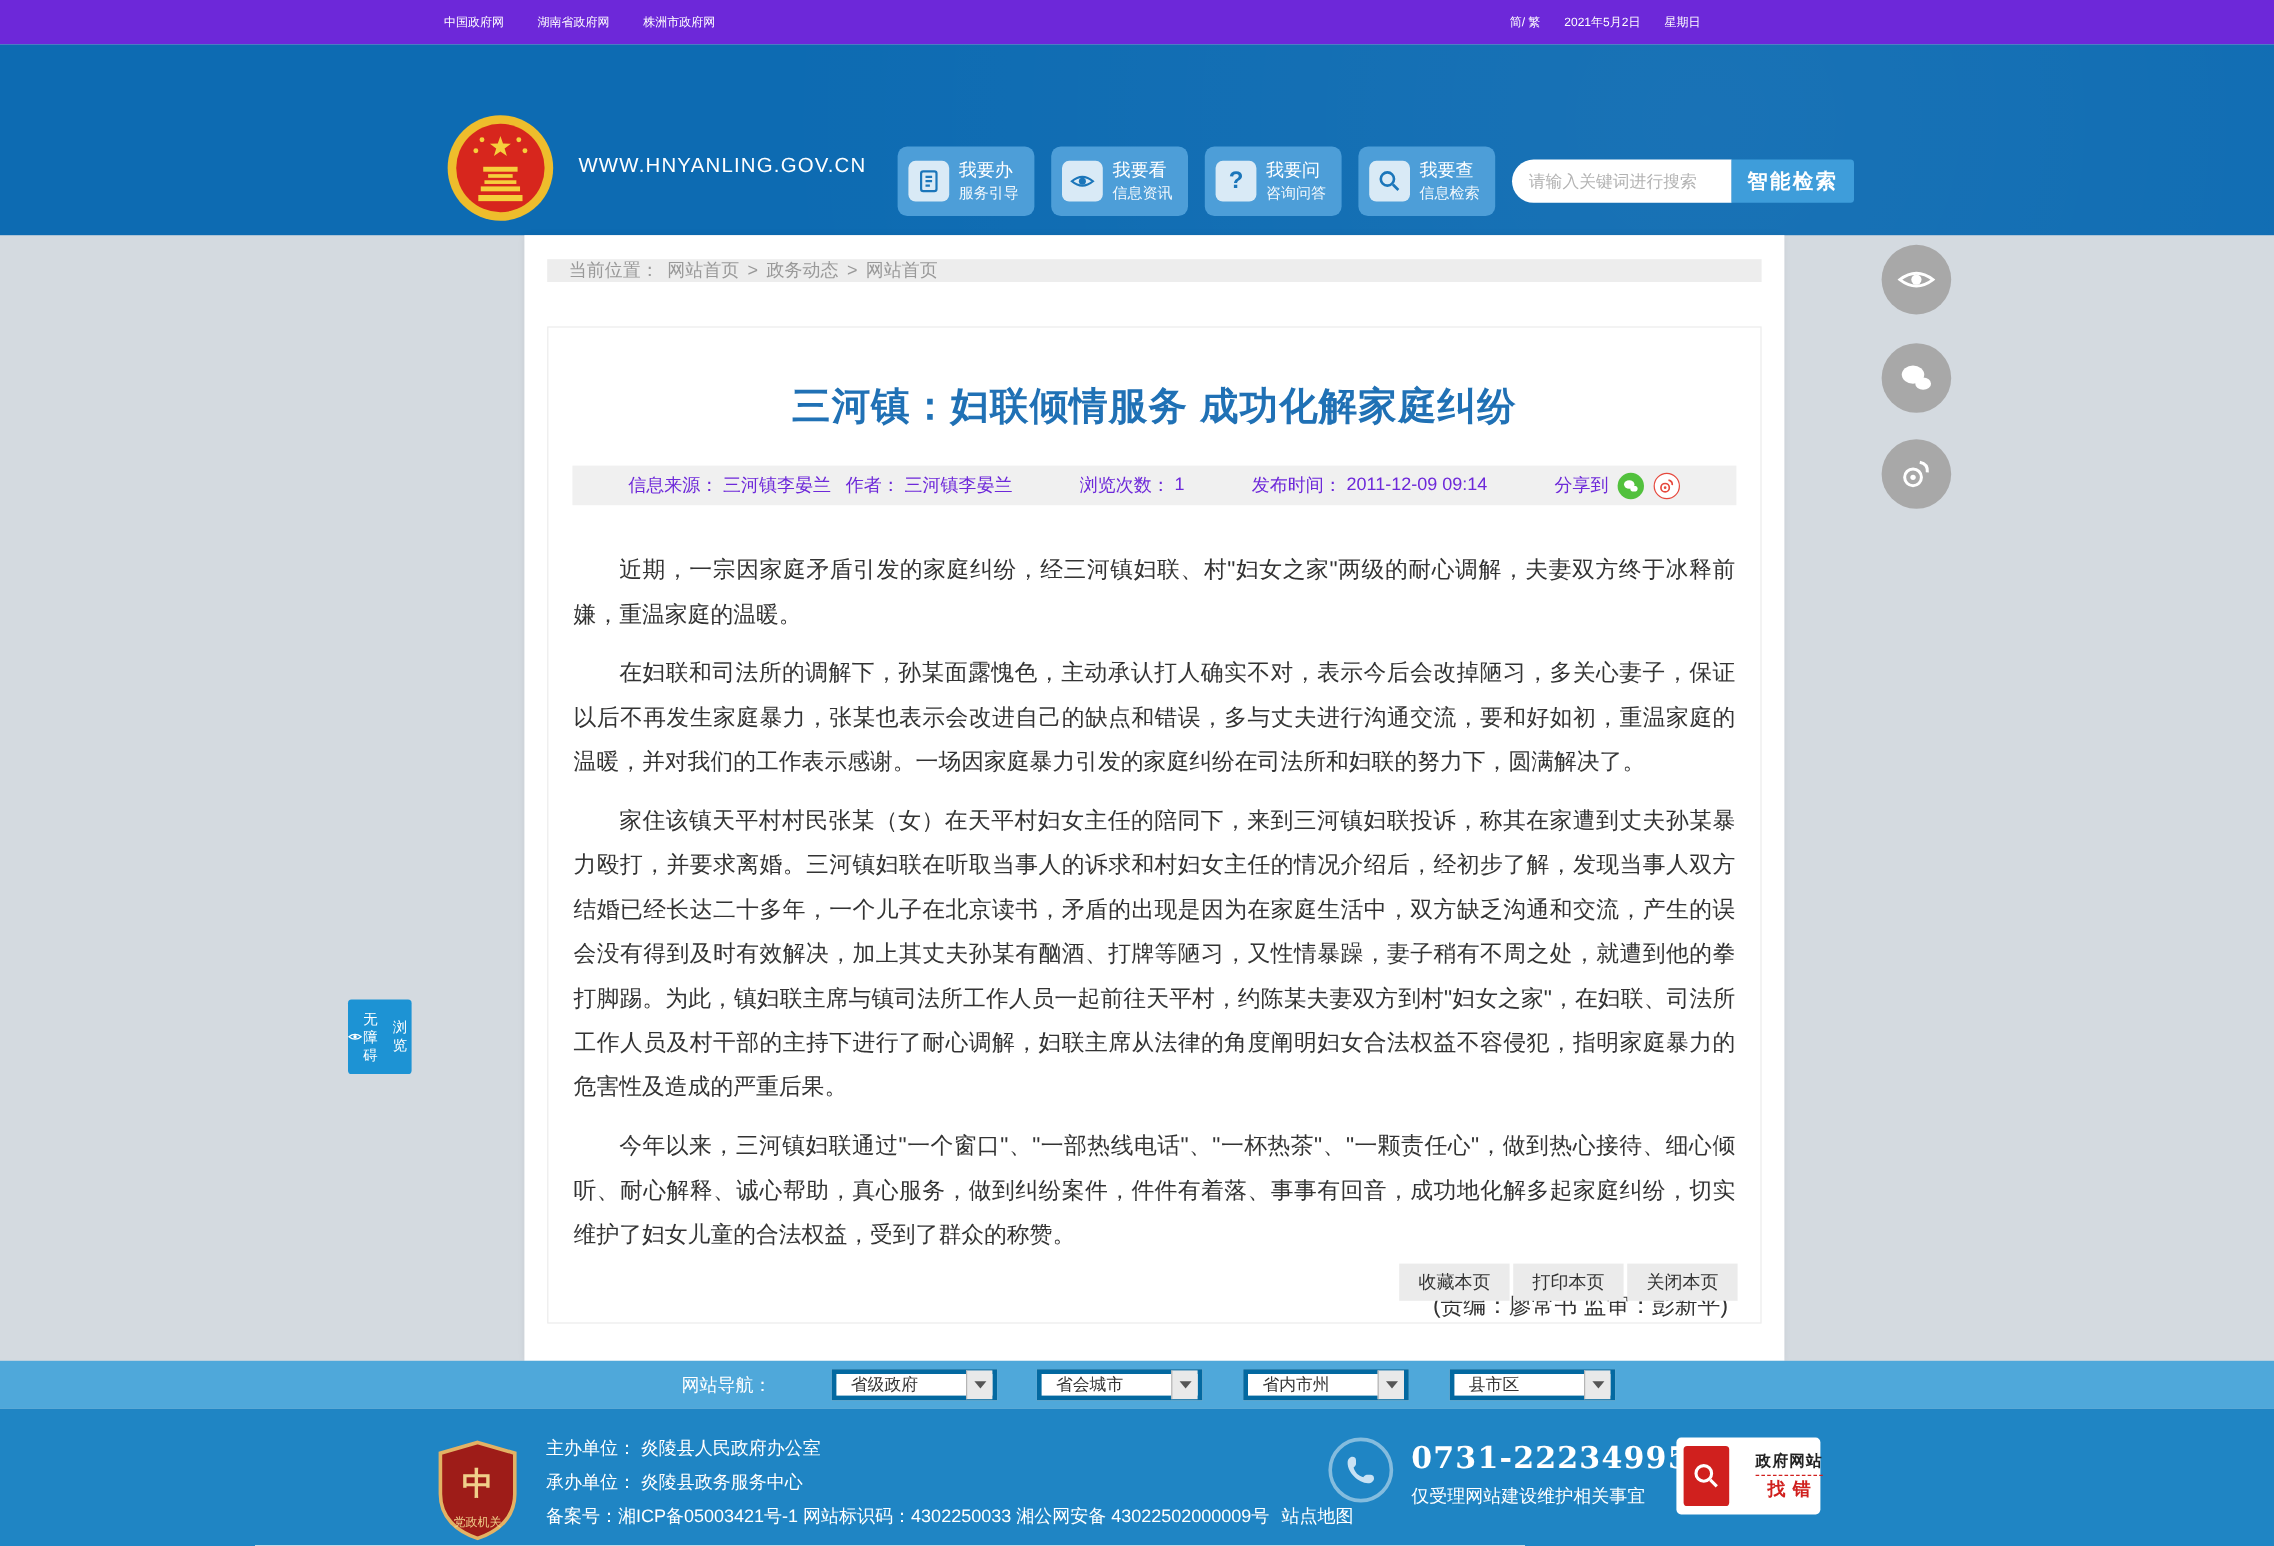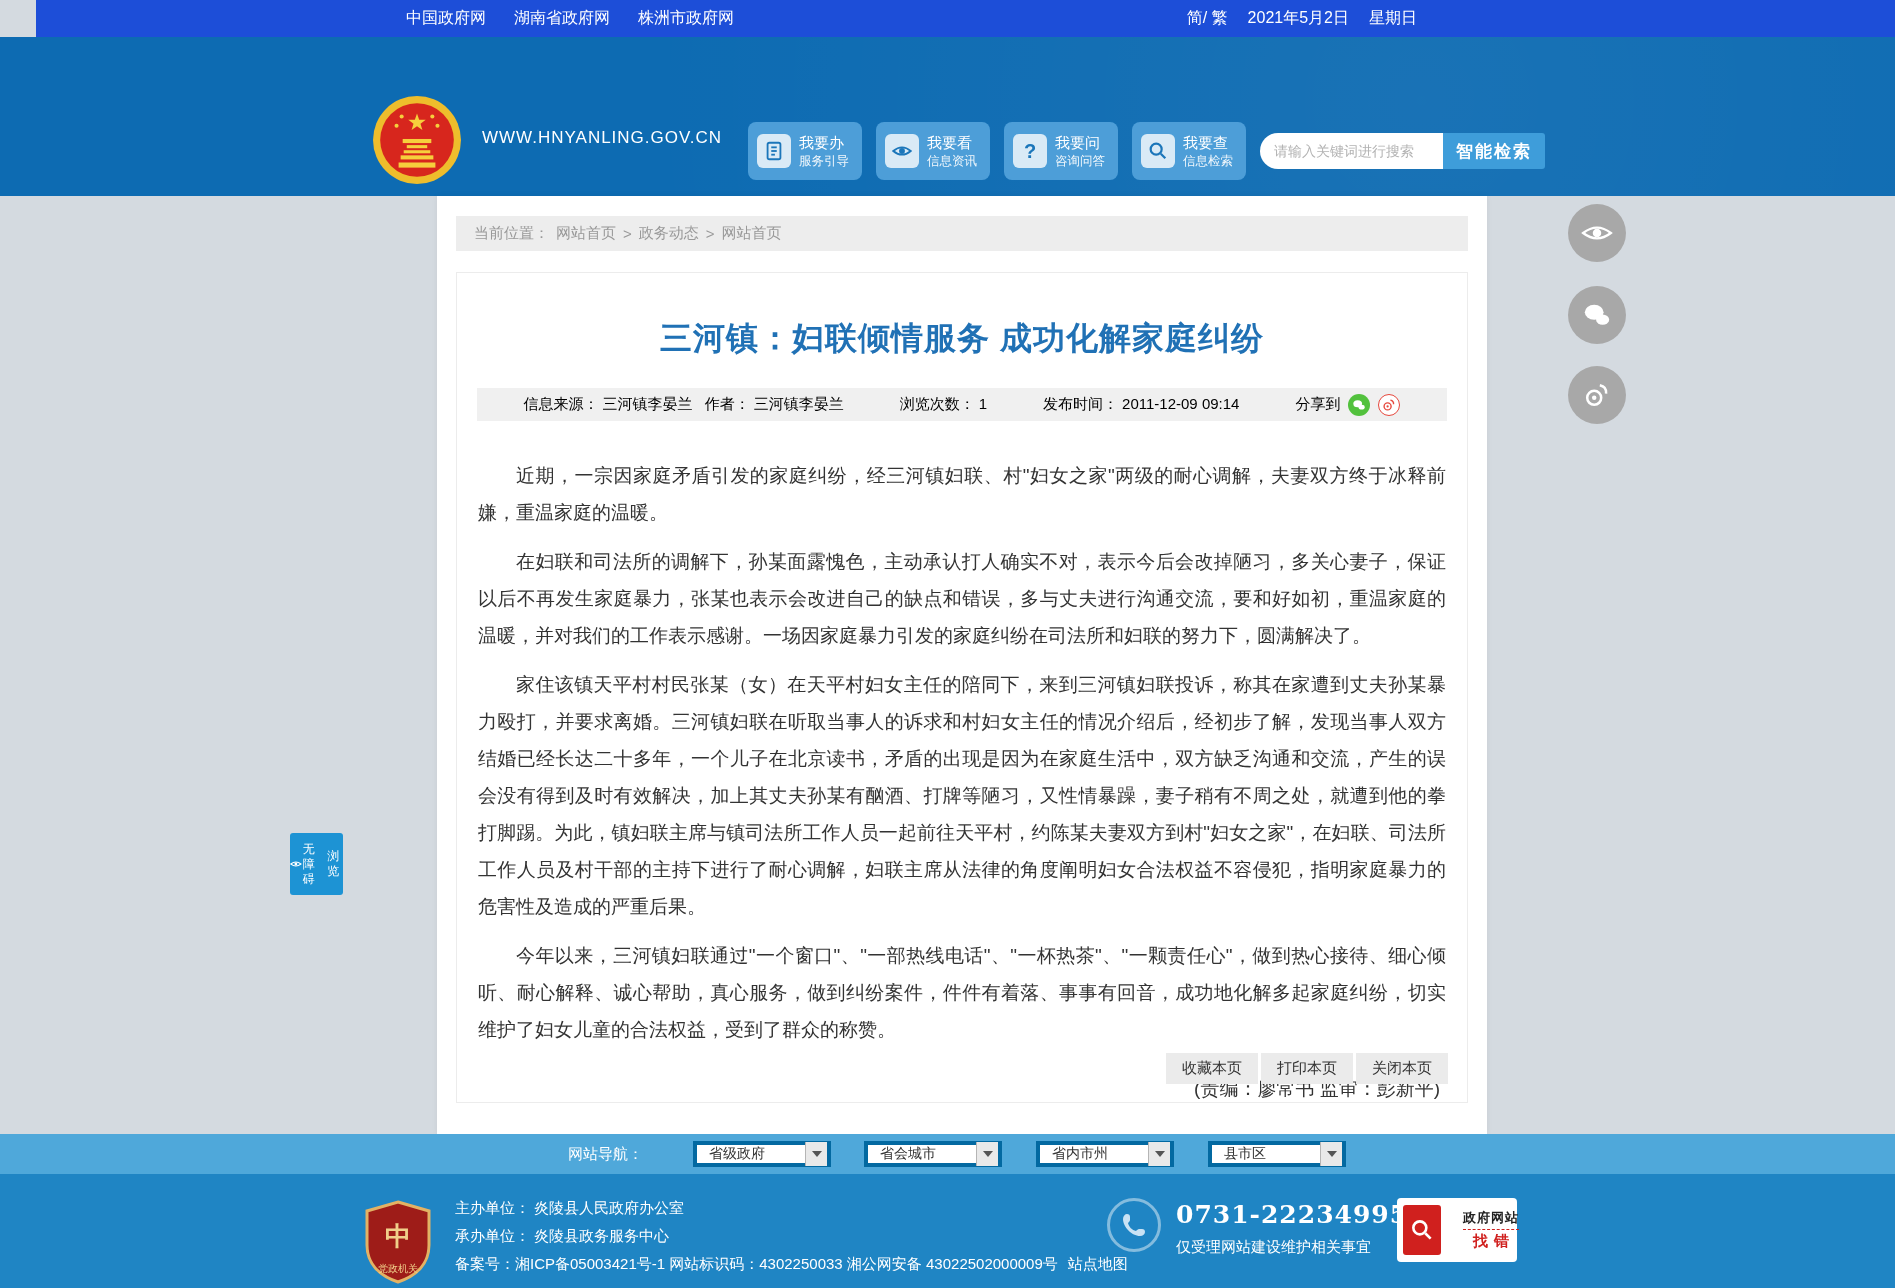--- a/index.html
+++ b/index.html
@@ -1,20 +1,20 @@
 <!DOCTYPE html>
 <html><head>
 <meta charset="utf-8">
 <style>
   * { margin:0; padding:0; box-sizing:border-box; }
   html,body { font-family:"Liberation Sans","DejaVu Sans",sans-serif; }
   #page { position:relative; width:1895px; height:1288px; background:#d4dae0; overflow:hidden; }
 
   
-  .topbar { position:absolute; top:0; left:0; right:0; height:37px; background:#1d4ed8; color:#fff; font-size:16px;margin-left:36px; }
+  .topbar { position:absolute; top:0; left:0; right:0; height:37px; background:#6d28d9; color:#fff; font-size:10px; }
   .topbar-left { position:absolute; left:370px; top:0; height:37px; display:flex; align-items:center; gap:28px; }
   .topbar-left span { cursor:pointer; }
   .topbar-right { position:absolute; right:478px; top:0; height:37px; display:flex; align-items:center; gap:20px; }
 
   
   .header { position:absolute; top:37px; left:0; right:0; height:159px; background:#0d6bb2;
             background-image:radial-gradient(circle at 75% 40%, rgba(255,255,255,0.05), rgba(255,255,255,0) 55%); }
   .emblem { position:absolute; left:372px; top:95px; width:90px; height:90px; }
   .brand { position:absolute; left:482px; top:119px; color:#fff; }
   .brand h1 { font-size:36px; font-weight:bold; letter-spacing:3px; text-shadow:1px 1px 2px rgba(0,0,0,0.25); }
@@ -27,26 +27,26 @@
   .qtext .l1 { font-size:15px; }
   .qtext .l2 { font-size:12.5px; opacity:.92; }
 
   .searchbox { position:absolute; left:1260px; top:133px; display:flex; height:36px; }
   .sinput { width:183px; height:36px; border:none; outline:none; background:#fff; border-radius:18px 0 0 18px; padding:0 14px; font-size:14px; color:#333; }
   .sinput::placeholder { color:#b3b3b3; }
   .sbtn { width:102px; height:36px; border:none; background:#3e9dda; color:#fff; font-size:17px; font-weight:bold; letter-spacing:2px; border-radius:0 3px 3px 0; cursor:pointer; }
 
   
   .wrapper { position:absolute; left:437px; top:196px; width:1050px; height:938px; background:#fff; box-shadow:0 0 6px rgba(0,0,0,0.06); }
-  .crumb { position:absolute; left:19px; right:19px; top:20px; height:35px; background:#ededed; display:flex; align-items:center; padding-left:18px; font-size:15px; color:#999; gap:7px; }
+  .crumb { position:absolute; left:19px; right:19px; top:20px; height:19px; background:#ededed; display:flex; align-items:center; padding-left:18px; font-size:15px; color:#999; gap:7px; }
   .crumb a { color:#999; text-decoration:none; cursor:pointer; }
 
   .card { position:absolute; left:19px; right:19px; top:76px; bottom:31px; background:#fff; border:1px solid #ececec; }
   .atitle { margin-top:44px; text-align:center; font-size:32px; font-weight:bold; color:#2071b5; letter-spacing:1px; }
-  .meta { margin:27px 20px 0; height:33px; background:#f0f0f0; display:flex; align-items:center; justify-content:center; font-size:15px; color:#000000; gap:56px; }
+  .meta { margin:27px 20px 0; height:33px; background:#f0f0f0; display:flex; align-items:center; justify-content:center; font-size:15px; color:#6d28d9; gap:56px; }
   .mgroup { display:flex; gap:4px; white-space:nowrap; }
   .share { display:flex; align-items:center; gap:8px; }
   .share-ico { width:22px; height:22px; border-radius:50%; display:flex; align-items:center; justify-content:center; cursor:pointer; }
   .share-ico.wechat { background:#52c13d; }
   .share-ico.weibo { background:#fff; border:1.5px solid #e6483d; }
 
   .abody { margin:36px 21px 0; }
   .abody p { font-size:19px; color:#333; line-height:37px; text-align:justify; text-indent:2em; margin-bottom:12px; }
   .byline { text-align:right !important; text-indent:0 !important; margin-top:22px; padding-right:6px; }
 

